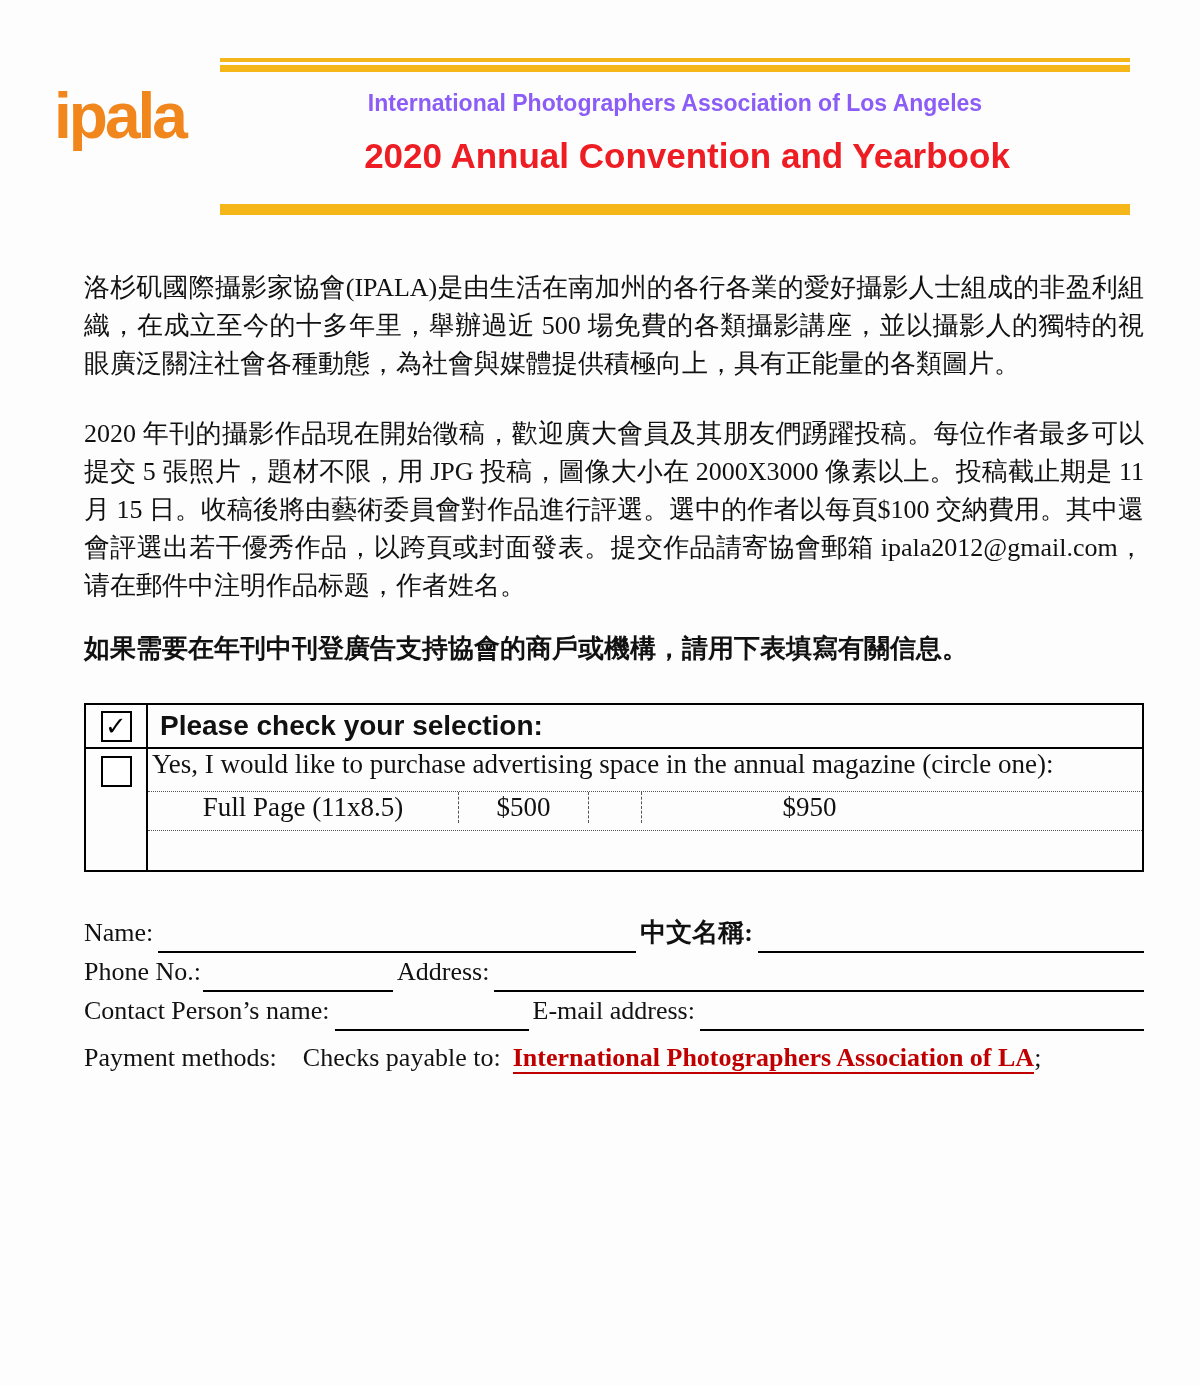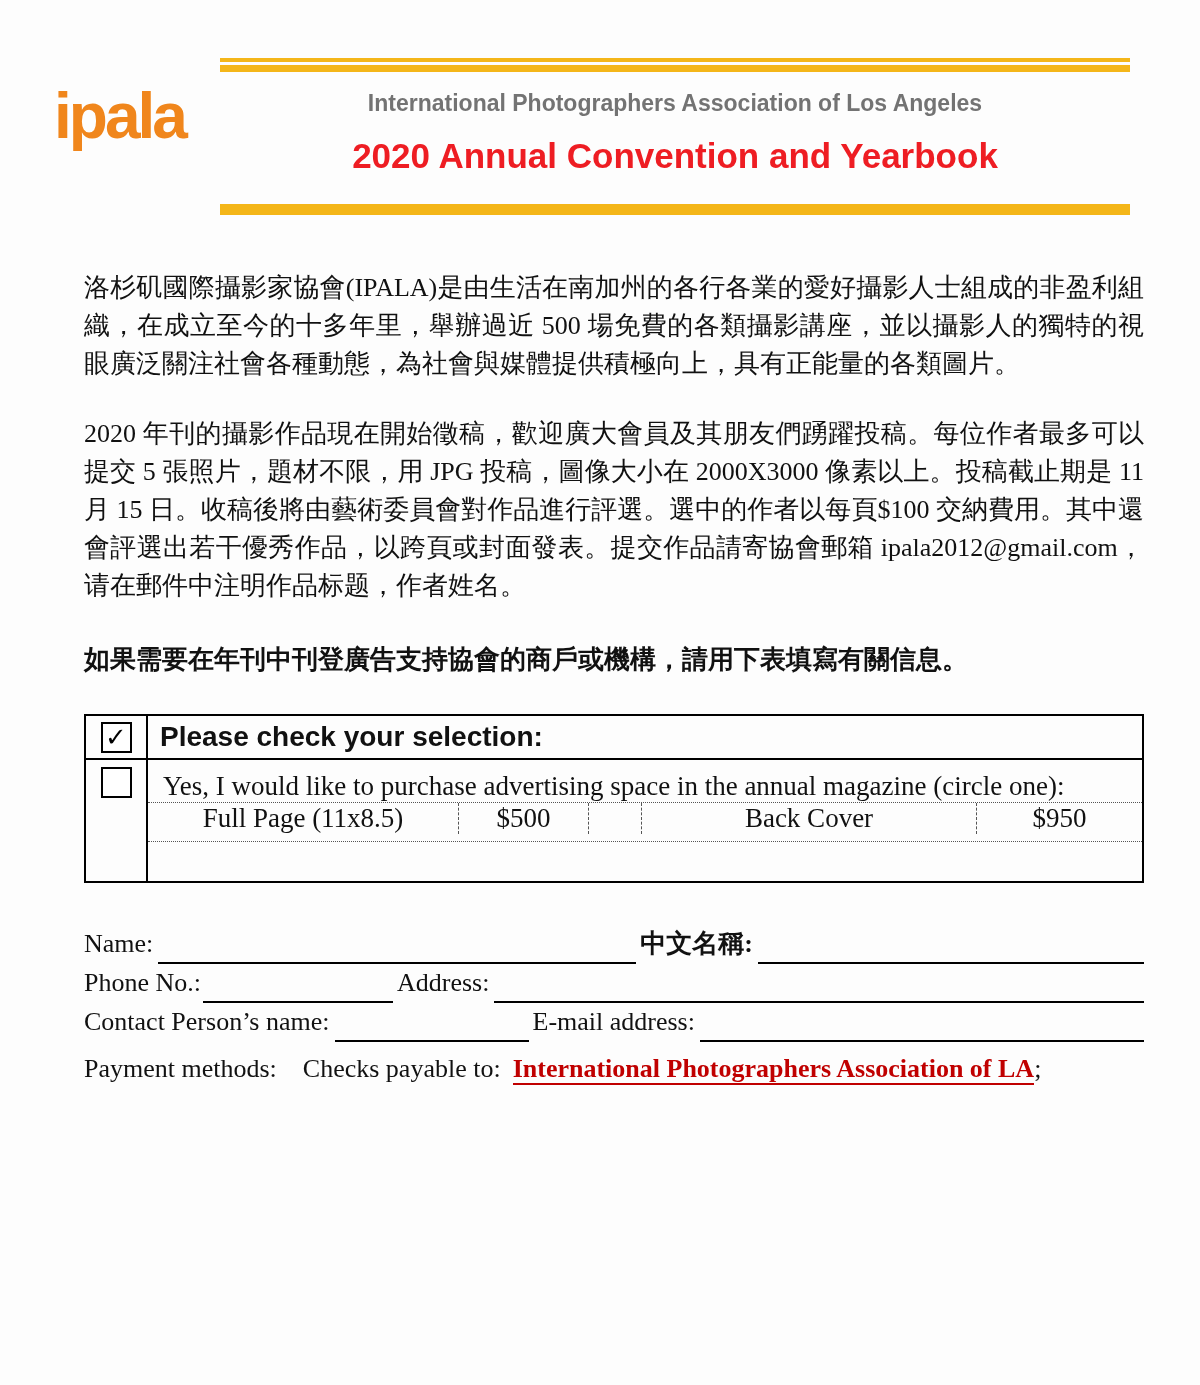--- a/index.html
+++ b/index.html
@@ -24,39 +24,39 @@
   .logo {
     position: absolute; left: 54px; top: 84px;
     font-family: "Liberation Sans", sans-serif;
     font-weight: bold; font-size: 64px; line-height: 1;
     letter-spacing: -3px; color: var(--orange);
   }
   .org-name {
     position: absolute; left: 220px; top: 90px; width: 910px;
     text-align: center;
     font-family: "Liberation Sans", sans-serif;
-    font-weight: bold; font-size: 23px; color: #737373;
+    font-weight: bold; font-size: 23px; color: #8b5cf6;
   }
   .conv-title {
-    position: absolute; left: 220px; top: 136px; width: 910px;
+    position: absolute; left: 232px; top: 136px; width: 910px;
     text-align: center;
     font-family: "Liberation Sans", sans-serif;
     font-weight: bold; font-size: 35px; color: var(--red);
   }
 
   
   .content { position: absolute; left: 84px; top: 255px; width: 1060px; }
   .para {
     margin: 40px 0 0 0;
     font-size: 26px; line-height: 38px;
     text-align: justify;
   }
   .para.first { margin-top: 14px; }
   .para.p3 { margin-top: 32px; }
-  .para.note { margin-top: 36px; font-weight: bold; }
+  .para.note { margin-top: 25px; font-weight: bold; }
 
   
   .sel-table {
     margin-top: 35px;
     border: 2px solid #000;
     display: grid;
     grid-template-columns: 62px 1fr;
     grid-template-rows: 44px 43px 39px 39px;
     background: #fdfdfd;
   }
@@ -67,21 +67,21 @@
   .cb {
     width: 27px; height: 27px; border: 2.5px solid #000; background: #fff;
     display: flex; align-items: center; justify-content: center;
     font-size: 26px; font-weight: bold; line-height: 1; color: #000;
     font-family: "DejaVu Sans", sans-serif;
   }
   .trow1 { grid-column: 2; grid-row: 1; border-bottom: 2px solid #000;
            display: flex; align-items: center; padding-left: 12px;
            font-family: "Liberation Sans", sans-serif; font-weight: bold; font-size: 28px; }
   .trow2 { grid-column: 2; grid-row: 2; border-bottom: 1.5px dotted #555;
-           display: flex; align-items: flex-end; padding-left: 15px; font-size: 27px; }
+           display: flex; align-items: flex-start; padding-left: 4px; font-size: 27px; }
   .trow3 { grid-column: 2; grid-row: 3; border-bottom: 1.5px dotted #555; }
   .trow4 { grid-column: 2; grid-row: 4; }
   .price-row { display: grid; grid-template-columns: 311px 130px 53px 335px 1fr; font-size: 27px; }
   .price-row > div { display: flex; align-items: center; justify-content: center; }
   .price-row > .vd { border-right: 1.5px dashed #555; }
 
   
   .form-rows { margin-top: 42px; font-size: 26px; }
   .frow { display: flex; align-items: baseline; line-height: 37px; }
   .lbl { white-space: pre; text-align: center; }
@@ -142,21 +142,20 @@
         <span class="cb"></span>
       </div>
       <div class="trow2">
         <span>Yes, I would like to purchase advertising space in the annual magazine (circle one):</span>
       </div>
       <div class="trow3">
         <div class="price-row">
           <div class="vd">Full Page (11x8.5)</div>
           <div class="vd">$500</div>
           <div class="vd"></div>
-          <div class="vd">Back Cover</div>
           <div>$950</div>
         </div>
       </div>
     </div>
 
     <div class="form-rows">
       <div class="frow">
         <span class="lbl">Name:</span>
         <span class="ul w478">&nbsp;</span>
         <span class="lbl cjk">中文名稱:</span>

